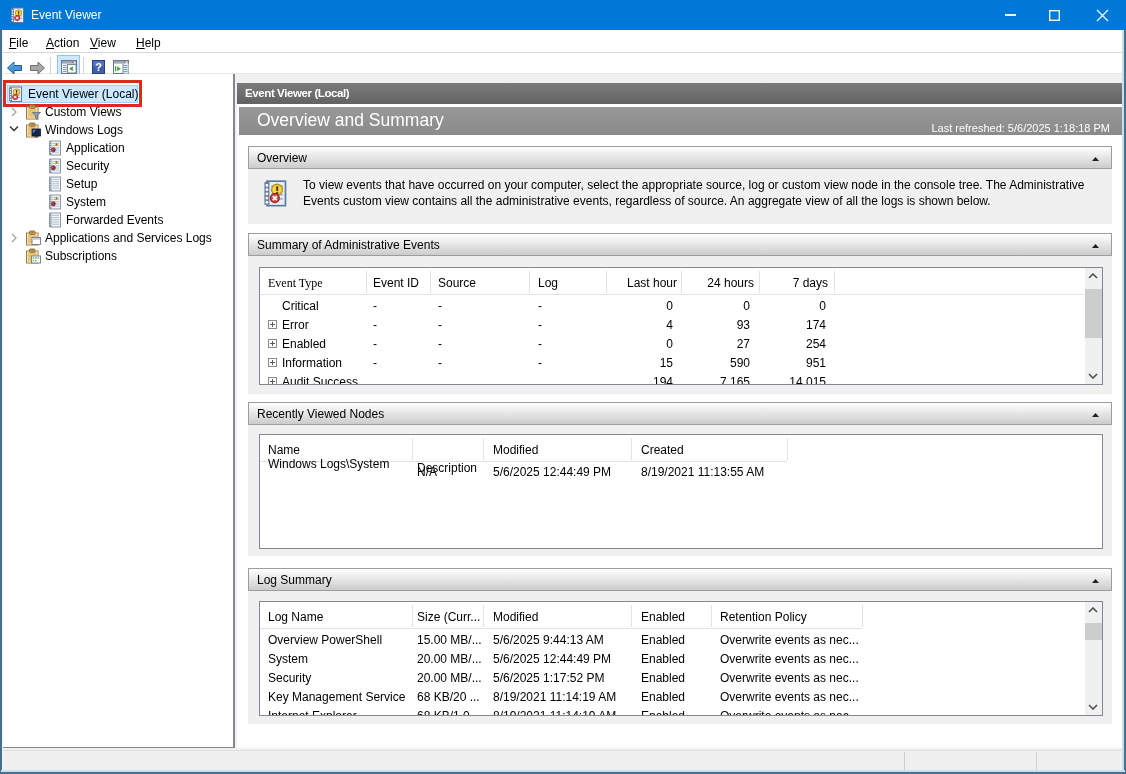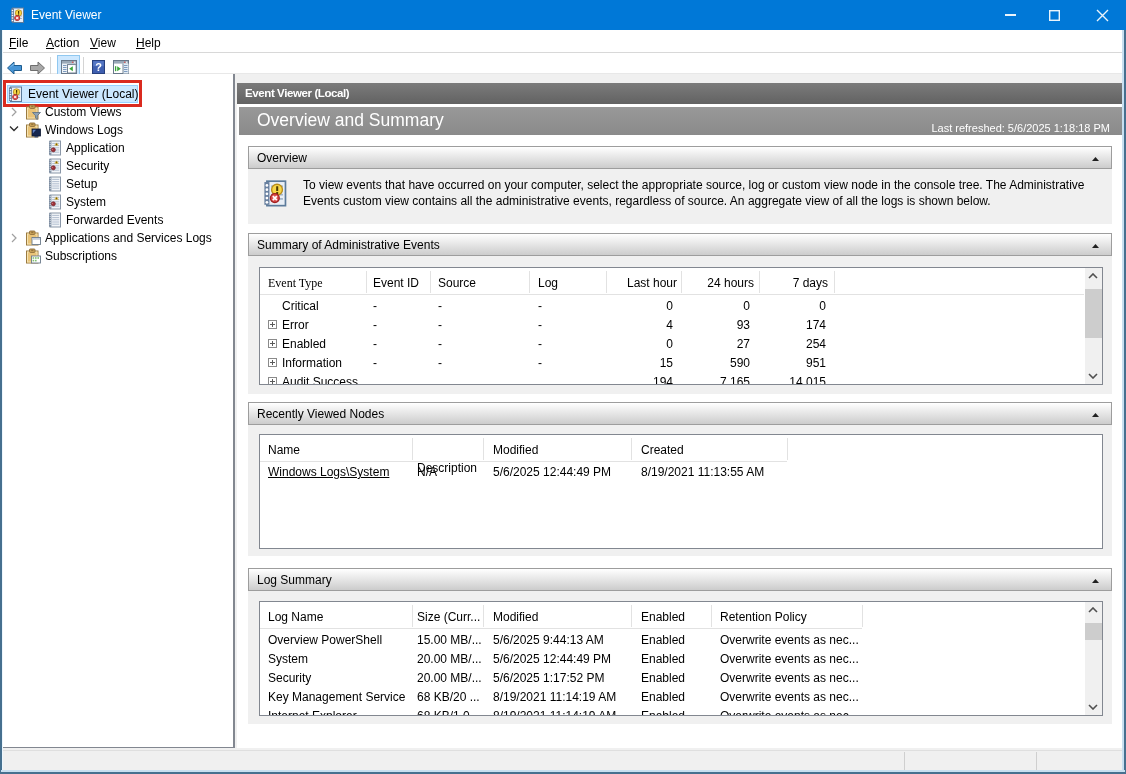--- a/index.html
+++ b/index.html
@@ -457,21 +457,21 @@
 <div class="tbox" style="left:259px;top:434px;width:844px;height:115px;">
   <div class="colsep" style="left:152px;top:3px;height:22px;"></div>
   <div class="colsep" style="left:223px;top:3px;height:22px;"></div>
   <div class="colsep" style="left:371px;top:3px;height:22px;"></div>
   <div class="colsep" style="left:527px;top:3px;height:22px;"></div>
   <div class="hline" style="left:0px;top:26px;width:527px;"></div>
   <div class="th" style="left:8px;top:8px;">Name</div>
   <div class="th" style="left:157px;top:8px;margin-top:18px;">Description</div>
   <div class="th" style="left:233px;top:8px;">Modified</div>
   <div class="th" style="left:381px;top:8px;">Created</div>
-  <div class="td" style="left:8px;top:30px;text-decoration:underline;">Windows Logs\System</div>
+  <div class="td" style="left:8px;top:22px;">Windows Logs\System</div>
   <div class="td" style="left:157px;top:30px;">N/A</div>
   <div class="td" style="left:233px;top:30px;">5/6/2025 12:44:49 PM</div>
   <div class="td" style="left:381px;top:30px;">8/19/2021 11:13:55 AM</div>
 </div>
 
 <div class="sect-h" style="top:568px;">
     <div class="t">Log Summary</div>
 <svg style="position:absolute;right:12px;top:10px;" width="7" height="4" viewBox="0 0 7 4">
       <path d="M3.5 0 L7 4 L0 4 Z" fill="#202020"></path>
     </svg>

